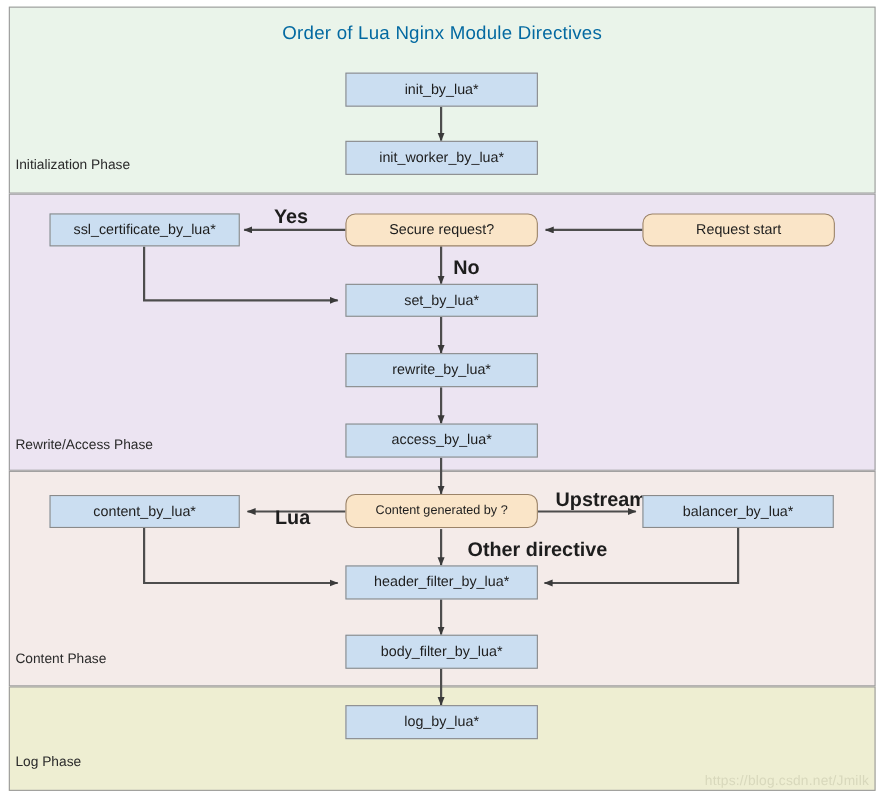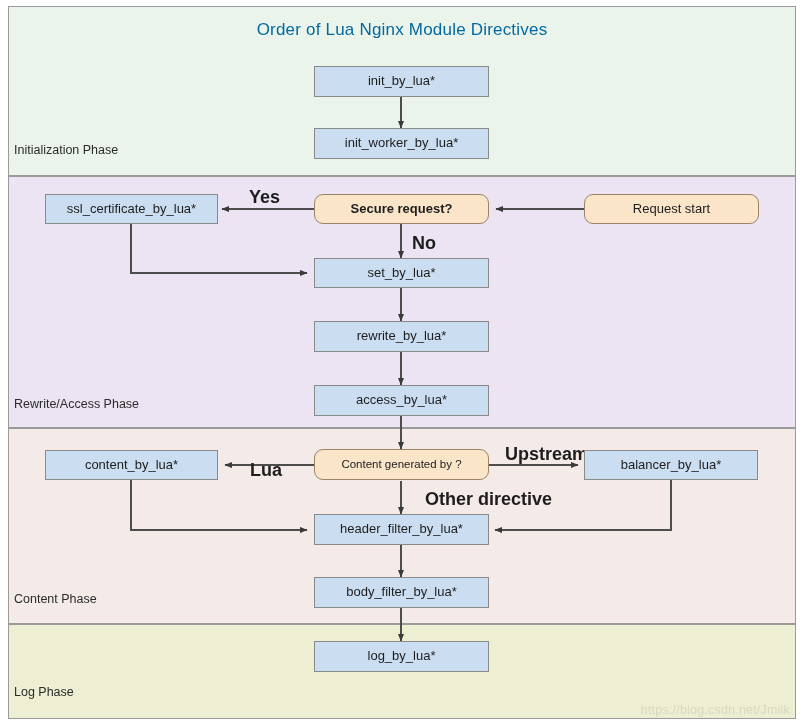--- a/index.html
+++ b/index.html
@@ -119,21 +119,21 @@
   <div class="edge-label" style="left:249px;top:187px;">Yes</div>
   <div class="edge-label" style="left:412px;top:233px;">No</div>
   <div class="edge-label" style="left:250px;top:460px;">Lua</div>
   <div class="edge-label" style="left:505px;top:444px;">Upstream</div>
   <div class="edge-label" style="left:425px;top:489px;">Other directive</div>
 
   <div class="node proc" style="left:314px;top:66px;width:175px;height:31px;">init_by_lua*</div>
   <div class="node proc" style="left:314px;top:128px;width:175px;height:31px;">init_worker_by_lua*</div>
 
   <div class="node term" style="left:584px;top:194px;width:175px;height:30px;">Request start</div>
-  <div class="node term" style="left:314px;top:194px;width:175px;height:30px;font-weight:bold;">Secure request?</div>
+  <div class="node term" style="left:314px;top:194px;width:175px;height:30px;">Secure request?</div>
   <div class="node proc" style="left:45px;top:194px;width:173px;height:30px;">ssl_certificate_by_lua*</div>
   <div class="node proc" style="left:314px;top:258px;width:175px;height:30px;">set_by_lua*</div>
   <div class="node proc" style="left:314px;top:321px;width:175px;height:31px;">rewrite_by_lua*</div>
   <div class="node proc" style="left:314px;top:385px;width:175px;height:31px;">access_by_lua*</div>
 
   <div class="node term small" style="left:314px;top:449px;width:175px;height:31px;">Content generated by ?</div>
   <div class="node proc" style="left:584px;top:450px;width:174px;height:30px;">balancer_by_lua*</div>
   <div class="node proc" style="left:45px;top:450px;width:173px;height:30px;">content_by_lua*</div>
   <div class="node proc" style="left:314px;top:577px;width:175px;height:31px;">body_filter_by_lua*</div>
   <div class="node proc" style="left:314px;top:514px;width:175px;height:31px;">header_filter_by_lua*</div>

